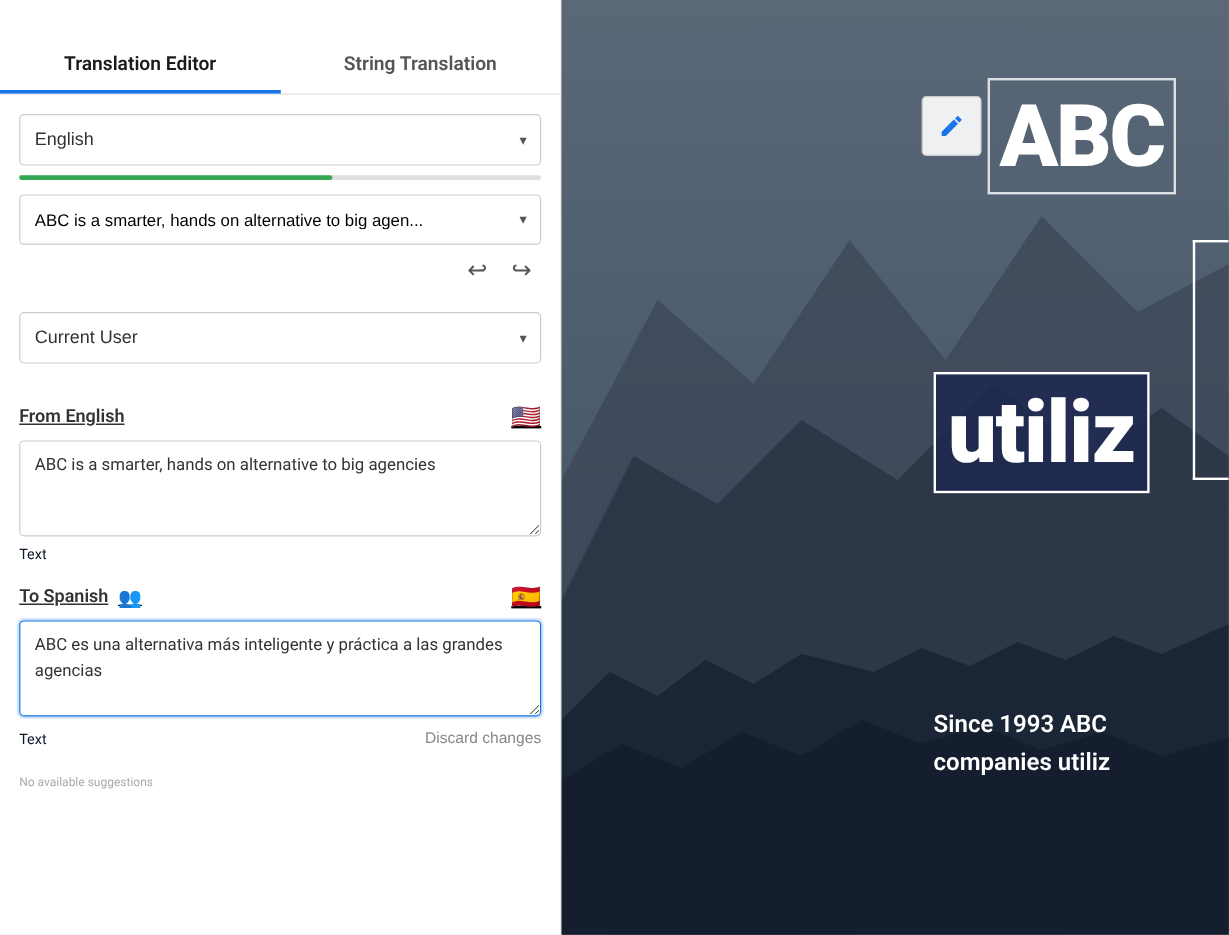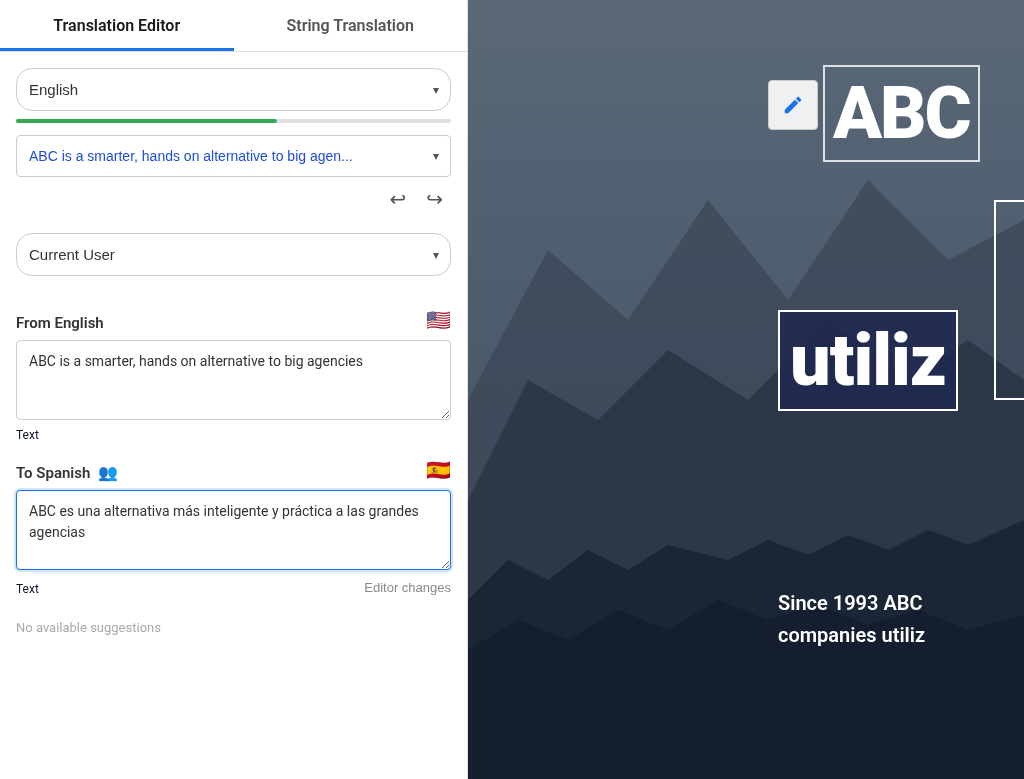--- a/index.html
+++ b/index.html
@@ -32,20 +32,21 @@
     .tab {
       flex: 1;
       padding: 16px 10px;
       text-align: center;
       font-size: 16px;
       font-weight: 600;
       color: #555;
       cursor: pointer;
       position: relative;
       user-select: none;
+      margin-top: 27px;
     }
     .tab.active {
       color: #1a1a1a;
     }
     .tab.active::after {
       content: '';
       position: absolute;
       bottom: 0;
       left: 0;
       right: 0;
@@ -66,21 +67,21 @@
     
     .select-wrapper {
       position: relative;
       margin-bottom: 8px;
     }
     .select-wrapper select {
       width: 100%;
       padding: 12px 36px 12px 12px;
       font-size: 15px;
       border: 1px solid #ccc;
-      border-radius: 16px;
+      border-radius: 4px;
       appearance: none;
       background: #fff;
       cursor: pointer;
       color: #333;
     }
     .select-wrapper .chevron {
       position: absolute;
       right: 12px;
       top: 50%;
       transform: translateY(-50%);
@@ -110,21 +111,21 @@
     }
     .string-select-wrapper select {
       width: 100%;
       padding: 12px 36px 12px 12px;
       font-size: 14px;
       border: 1px solid #ccc;
       border-radius: 4px;
       appearance: none;
       background: #fff;
       cursor: pointer;
-      color: #1d4ed8;
+      color: #000000;
     }
     .string-select-wrapper .chevron {
       position: absolute;
       right: 12px;
       top: 50%;
       transform: translateY(-50%);
       pointer-events: none;
       color: #555;
       font-size: 12px;
     }
@@ -159,23 +160,24 @@
     .view-as-section {
       margin-bottom: 24px;
     }
 
     
     .translation-section {
       margin-bottom: 16px;
     }
     .translation-header {
       display: flex;
-      align-items: flex-end;
+      align-items: center;
       justify-content: space-between;
       margin-bottom: 8px;
+      text-decoration: underline;
     }
     .translation-header-left {
       display: flex;
       align-items: center;
       gap: 8px;
     }
     .translation-label {
       font-size: 15px;
       font-weight: 600;
       color: #333;
@@ -223,21 +225,21 @@
     .discard-btn {
       background: none;
       border: none;
       color: #888;
       font-size: 13px;
       cursor: pointer;
       padding: 0;
     }
 
     .no-suggestions {
-      font-size: 13px;
+      font-size: 10px;
       color: #aaa;
       margin-top: 8px;
     }
 
     
     .right-panel {
       flex: 1;
       position: relative;
       overflow: hidden;
       background: #555;
@@ -399,21 +401,21 @@
       <div class="translation-header">
         <div class="translation-header-left">
           <span class="translation-label">To Spanish</span>
           <span class="users-icon">👥</span>
         </div>
         <span class="flag">🇪🇸</span>
       </div>
       <textarea class="active-edit" style="">ABC es una alternativa más inteligente y práctica a las grandes agencias</textarea>
       <div class="discard-row">
         <span class="field-meta">Text</span>
-        <button class="discard-btn">Editor changes</button>
+        <button class="discard-btn">Discard changes</button>
       </div>
     </div>
 
     <div class="no-suggestions">No available suggestions</div>
 
   </div>
 </div>
 
 <div class="right-panel">
 

